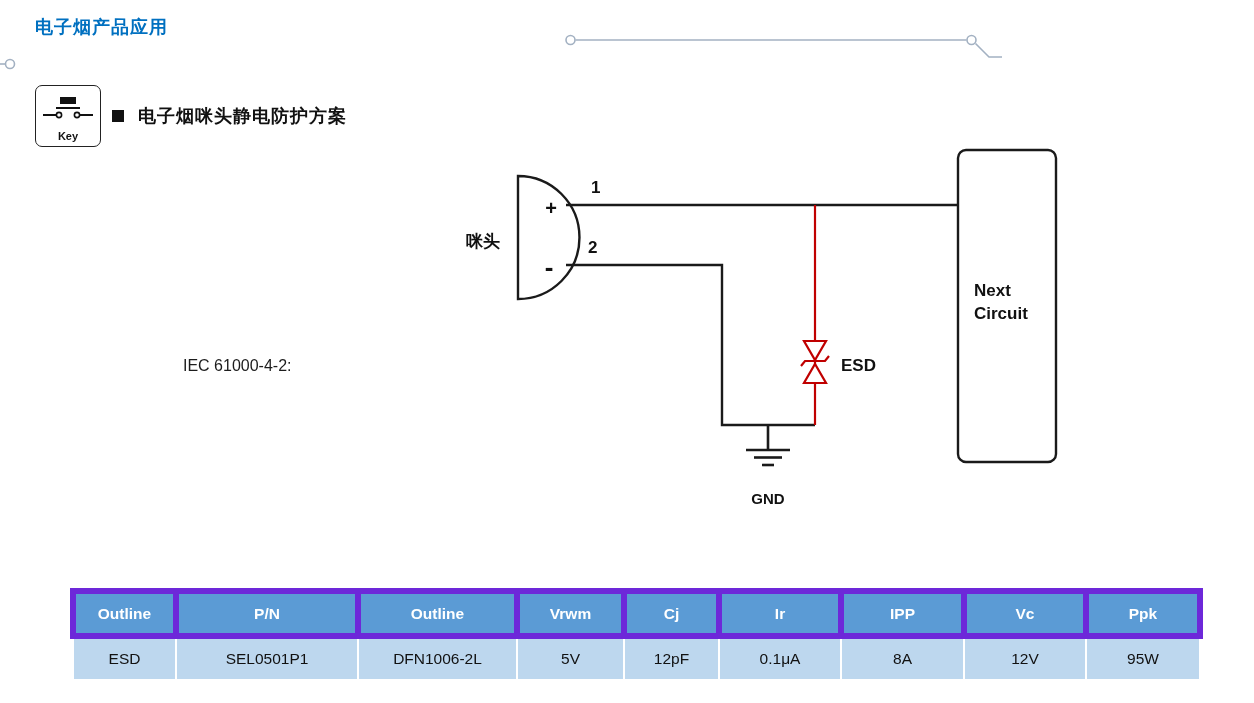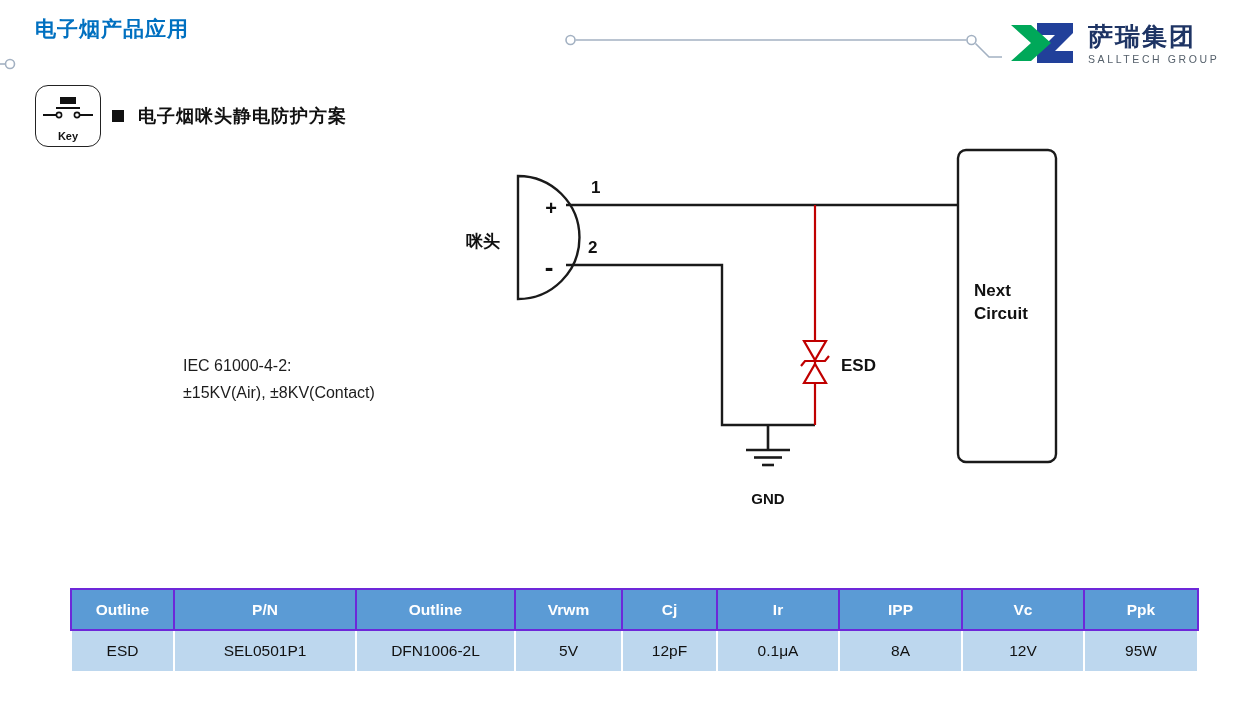--- a/index.html
+++ b/index.html
@@ -2,32 +2,32 @@
 <html><head>
 <meta charset="utf-8">
 <style>
   html,body{margin:0;padding:0;background:#e9e9e9;}
   .page{
     position:relative;width:1254px;height:703px;background:#ffffff;overflow:hidden;
     font-family:"Liberation Sans","DejaVu Sans",sans-serif;margin:0 auto;
   }
   
   .page-title{
-    position:absolute;left:35px;top:15px;font-size:21px;font-weight:bold;color:#0070C0;
+    position:absolute;left:35px;top:15px;font-size:18px;font-weight:bold;color:#0070C0;
     letter-spacing:1px;
   }
   .logo{position:absolute;left:1006px;top:10px;width:230px;height:66px;display:flex;align-items:center;}
   .logo-mark{width:72px;height:60px;flex:0 0 auto;}
   .logo-text{margin-left:10px;display:flex;flex-direction:column;justify-content:center;}
   .logo-name{font-size:25px;font-weight:bold;color:#1E3464;letter-spacing:2px;line-height:28px;}
   .logo-sub{font-size:10.5px;color:#55606B;letter-spacing:2.6px;margin-top:3px;}
   
   .key-badge{
     position:absolute;left:35px;top:85px;width:64px;height:60px;background:#fff;
-    border:1.6px solid #222;border-radius:13px;
+    border:1.6px solid #222;border-radius:7px;
   }
   .key-badge svg{position:absolute;left:0;top:2px;}
   .key-label{position:absolute;bottom:4px;left:0;width:100%;text-align:center;
     font-size:11px;font-weight:bold;color:#111;}
   
   .section-heading{position:absolute;left:112px;top:104px;display:flex;align-items:center;gap:14px;}
   .bullet-square{width:12px;height:12px;background:#111;flex:0 0 auto;}
   .section-heading-text{font-size:18px;font-weight:bold;color:#111;letter-spacing:1px;}
   
   .diagram-svg{position:absolute;left:0;top:0;width:1254px;height:703px;}
@@ -37,21 +37,21 @@
   .dlabel-minus{font-size:26px;font-weight:bold;fill:#111;}
   .gnd-label{font-size:15px;font-weight:bold;fill:#111;}
   
   .iec-note{position:absolute;left:183px;top:352px;font-size:16px;color:#1c1c1c;line-height:27px;}
   
   .spec-table{
     position:absolute;left:70px;top:588px;width:1127px;border-collapse:collapse;table-layout:fixed;
   }
   .spec-table th{
     background:#5B9BD5;color:#ffffff;font-size:15.5px;font-weight:bold;height:37px;
-    border:2px solid #6d28d9;text-align:center;vertical-align:middle;
+    border:6px solid #6d28d9;text-align:center;vertical-align:middle;
   }
   .spec-table td{
     background:#BDD7EE;color:#111111;font-size:15.5px;height:38px;
     border:2px solid #ffffff;text-align:center;vertical-align:middle;
   }
 </style>
 </head>
 <body>
 
 <div class="page">
@@ -99,51 +99,40 @@
 
     <g>
       <rect x="958" y="150" width="98" height="312" rx="8" fill="#ffffff" stroke="#1a1a1a" stroke-width="2.4"></rect>
       <text class="dlabel" x="974" y="296">Next</text>
       <text class="dlabel" x="974" y="319">Circuit</text>
     </g>
   </svg>
 
   <div class="page-title">电子烟产品应用</div>
 
-  <div class="logo">
-    <svg class="logo-mark" viewBox="0 0 70 60">
-      <path d="M30 10 H66 V20 L48 38 H66 V50 H30 V40 L48 22 H30 Z" fill="#21409A"></path>
-      <path d="M4 12 H24 L44 30 L24 48 H4 L24 30 Z" fill="#00A859"></path>
-    </svg>
-    <div class="logo-text">
-      <div class="logo-name">萨瑞集团</div>
-      <div class="logo-sub">SALLTECH GROUP</div>
-    </div>
-  </div>
 
   <div class="key-badge">
     <svg width="64" height="42" viewBox="0 0 64 42">
       <line x1="7" y1="27" x2="20" y2="27" stroke="#111" stroke-width="2"></line>
       <circle cx="23" cy="27" r="2.6" fill="#fff" stroke="#111" stroke-width="1.6"></circle>
       <circle cx="41" cy="27" r="2.6" fill="#fff" stroke="#111" stroke-width="1.6"></circle>
       <line x1="44" y1="27" x2="57" y2="27" stroke="#111" stroke-width="2"></line>
       <line x1="20" y1="20" x2="44" y2="20" stroke="#111" stroke-width="2"></line>
       <rect x="24" y="9" width="16" height="7" fill="#111"></rect>
     </svg>
     <div class="key-label">Key</div>
   </div>
 
   <div class="section-heading">
     <span class="bullet-square"></span>
     <span class="section-heading-text">电子烟咪头静电防护方案</span>
   </div>
 
   <div class="iec-note">
     <div>IEC 61000-4-2:</div>
-    <div>±15KV(Air), ±8KV(Contact)</div>
   </div>
 
   <table class="spec-table">
     <colgroup>
       <col style="width:103px">
         <col style="width:182px">
         <col style="width:159px">
       <col style="width:107px">
         <col style="width:95px">
         <col style="width:122px">

